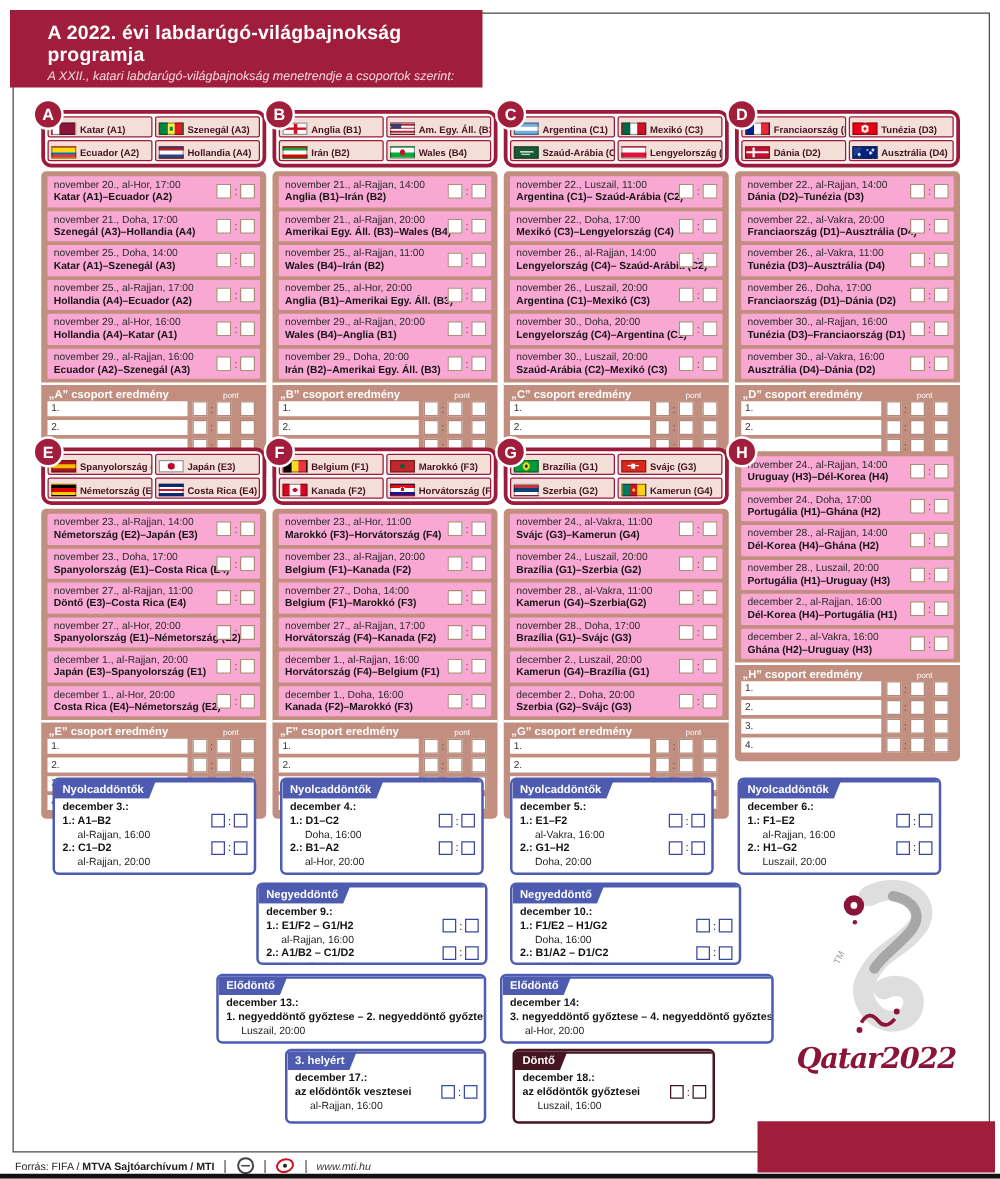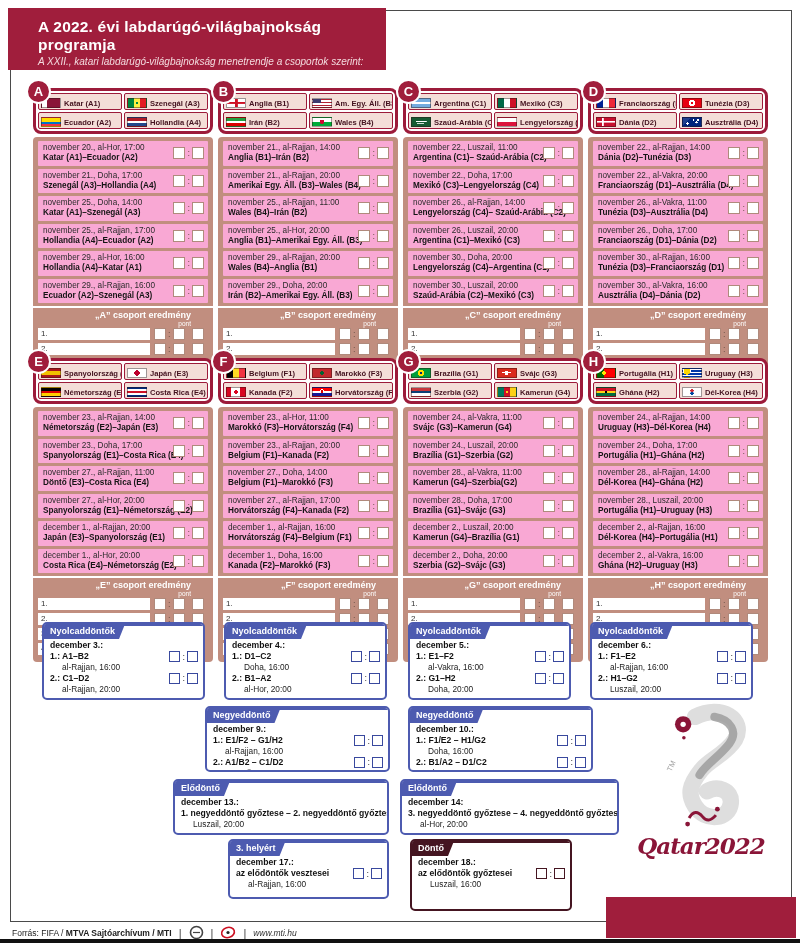--- a/index.html
+++ b/index.html
@@ -33,21 +33,21 @@
   .tanbox{background:#c18e7f;border-radius:4px;margin-top:3px;padding-top:1px;}
   .match{background:#f9a8d4;margin:3px 5px;padding:2px 4px 2px 5px;position:relative;border-radius:1px;}
   .match .d{font-size:8.2px;color:#2b2b2b;line-height:10px;white-space:nowrap;}
   .match .f{font-size:8.2px;font-weight:bold;color:#141414;line-height:10.5px;white-space:nowrap;}
   .score{position:absolute;right:4px;top:50%;transform:translateY(-50%);display:flex;
          align-items:center;gap:2px;background:transparent;}
   .sb{width:12px;height:12px;background:#fff;border:1.4px solid #b08a7c;box-sizing:border-box;}
   .colon{font-size:9px;color:#6b5348;line-height:10px;}
 
   .result-head{display:flex;justify-content:space-between;align-items:flex-end;
-               padding:2px 22px 1px 6px;border-top:2px solid #fff;color:#fff;flex-direction:column;}
+               padding:2px 22px 1px 6px;border-top:2px solid #fff;color:#fff;}
   .result-head .rt{font-size:9px;font-weight:bold;}
   .result-head .pont{font-size:6.5px;}
   .result-row{display:flex;align-items:center;margin:0 5px 3px 5px;}
   .result-row .name{background:#fff;height:12px;width:106px;font-size:8px;color:#333;
                     padding:0 3px;line-height:12px;flex:none;}
   .result-row .sb{margin-left:4px;}
   .result-row .colon{margin-left:2px;}
   .result-row .sb.c2{margin-left:2px;}
   .result-row .sb.pt{margin-left:7px;}
   .result-pad{height:4px;}
@@ -896,38 +896,20 @@
             <span class="sb"></span>
             <span class="colon">:</span>
             <span class="sb c2"></span>
             <span class="sb pt"></span>
           </div>
           <div class="result-pad"></div>
         </div>
       </div>
       <div class="group" style="left: 588px; top: 358px;">
         <div class="badge">H</div>
-        <div class="teams-box">
-          <div class="chip">
-            <span class="fl fl-portugal"></span>
-            <span class="nm">Portugália (H1)</span>
-          </div>
-          <div class="chip">
-            <span class="fl fl-uruguay"></span>
-            <span class="nm">Uruguay (H3)</span>
-          </div>
-          <div class="chip">
-            <span class="fl fl-ghana"></span>
-            <span class="nm">Ghána (H2)</span>
-          </div>
-          <div class="chip">
-            <span class="fl fl-southkorea"></span>
-            <span class="nm">Dél-Korea (H4)</span>
-          </div>
-        </div>
         <div class="tanbox">
           <div class="match">
             <div class="d">november 24., al-Rajjan, 14:00</div>
             <div class="f">Uruguay (H3)–Dél-Korea (H4)</div>
             <span class="score">
               <span class="sb"></span>
               <span class="colon">:</span>
               <span class="sb"></span>
             </span>
           </div>
@@ -1203,21 +1185,21 @@
             <span class="ko-fix">az elődöntők vesztesei</span>
             <span class="ko-score">
               <span class="sb"></span>
               <span class="colon">:</span>
               <span class="sb"></span>
             </span>
           </div>
           <div class="ko-venue">al-Rajjan, 16:00</div>
         </div>
       </div>
-      <div class="ko maroon" style="left: 410px; top: 839px; width: 162px; height: 72px;">
+      <div class="ko maroon" style="left: 410px; top: 839px; width: 162px; height: 60px;">
         <div class="ko-head">
           <span class="ko-title">Döntő</span>
         </div>
         <div class="ko-body">
           <div class="ko-date">december 18.:</div>
           <div class="ko-match">
             <span class="ko-fix">az elődöntők győztesei</span>
             <span class="ko-score">
               <span class="sb"></span>
               <span class="colon">:</span>

